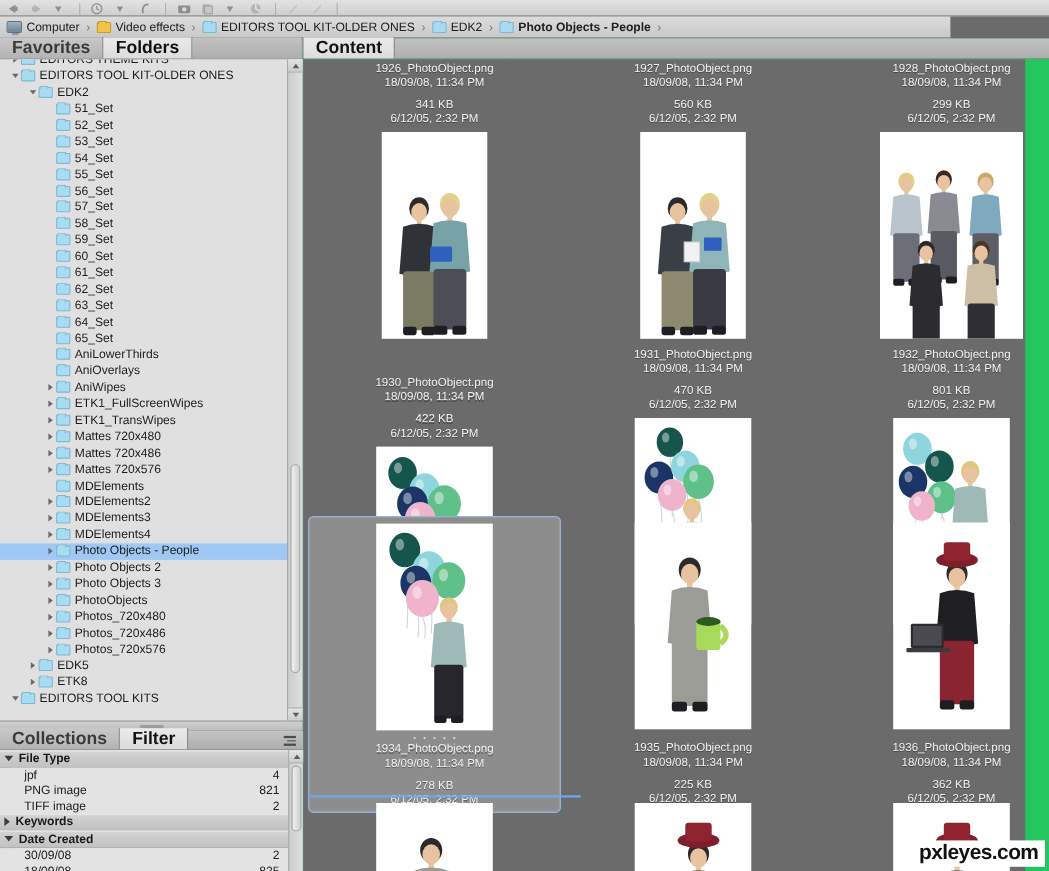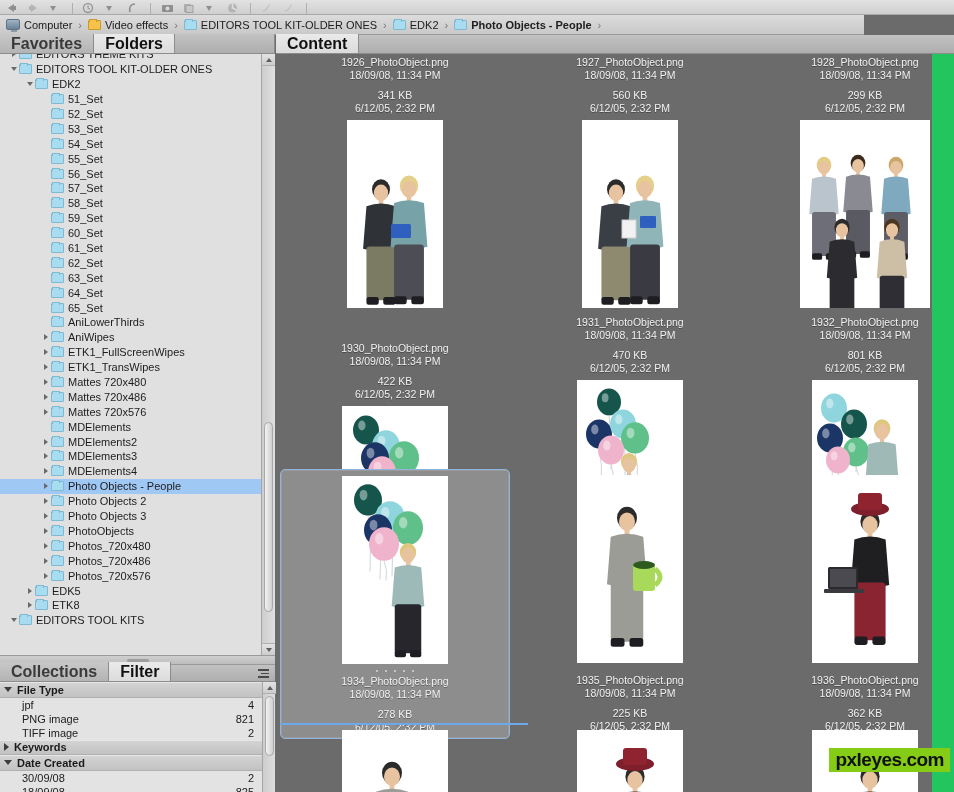--- a/index.html
+++ b/index.html
@@ -167,22 +167,22 @@
     overflow:hidden; position:relative;
   }
   .meta{ text-align:center; color:#f2f2f2; font-size:10.5px; line-height:13px; text-shadow:0 1px 0 rgba(0,0,0,.35); }
   .meta .nm{ }
   .meta .dt{ }
   .meta .gap{ height:7px; }
   .dots{ display:flex; gap:7px; justify-content:center; height:8px; align-items:center; }
   .dots i{ width:2px; height:2px; background:#d8d8d8; border-radius:50%; display:block; }
 
   .wm{
-    position:absolute; right:4px; bottom:20px;
-    background:#84cc16; color:#111; font-weight:bold; font-size:19px;
+    position:absolute; right:4px; bottom:4px;
+    background:#ffffff; color:#111; font-weight:bold; font-size:19px;
     padding:1px 6px 2px; letter-spacing:-.5px; line-height:21px;
     font-family:"Liberation Sans", sans-serif;
   }
   .selbar{ position:absolute; left:2px; top:0px; width:248px; height:2px; background:#6fa8e8; }
 </style>
 </head>
 <body>
 
 <div id="app">
 
@@ -408,20 +408,26 @@
             <span style="display:inline-block;width:38px;flex:none"></span>
             <span class="twist"></span>
             <span class="ic-folder tf"></span>
             <span class="tlab">65_Set</span>
           </div>
           <div class="trow">
             <span style="display:inline-block;width:38px;flex:none"></span>
             <span class="twist"></span>
             <span class="ic-folder tf"></span>
             <span class="tlab">AniLowerThirds</span>
+          </div>
+          <div class="trow">
+            <span style="display:inline-block;width:38px;flex:none"></span>
+            <span class="twist"></span>
+            <span class="ic-folder tf"></span>
+            <span class="tlab">AniOverlays</span>
           </div>
           <div class="trow">
             <span style="display:inline-block;width:38px;flex:none"></span>
             <span class="twist">
               <i></i>
             </span>
             <span class="ic-folder tf"></span>
             <span class="tlab">AniWipes</span>
           </div>
           <div class="trow">

